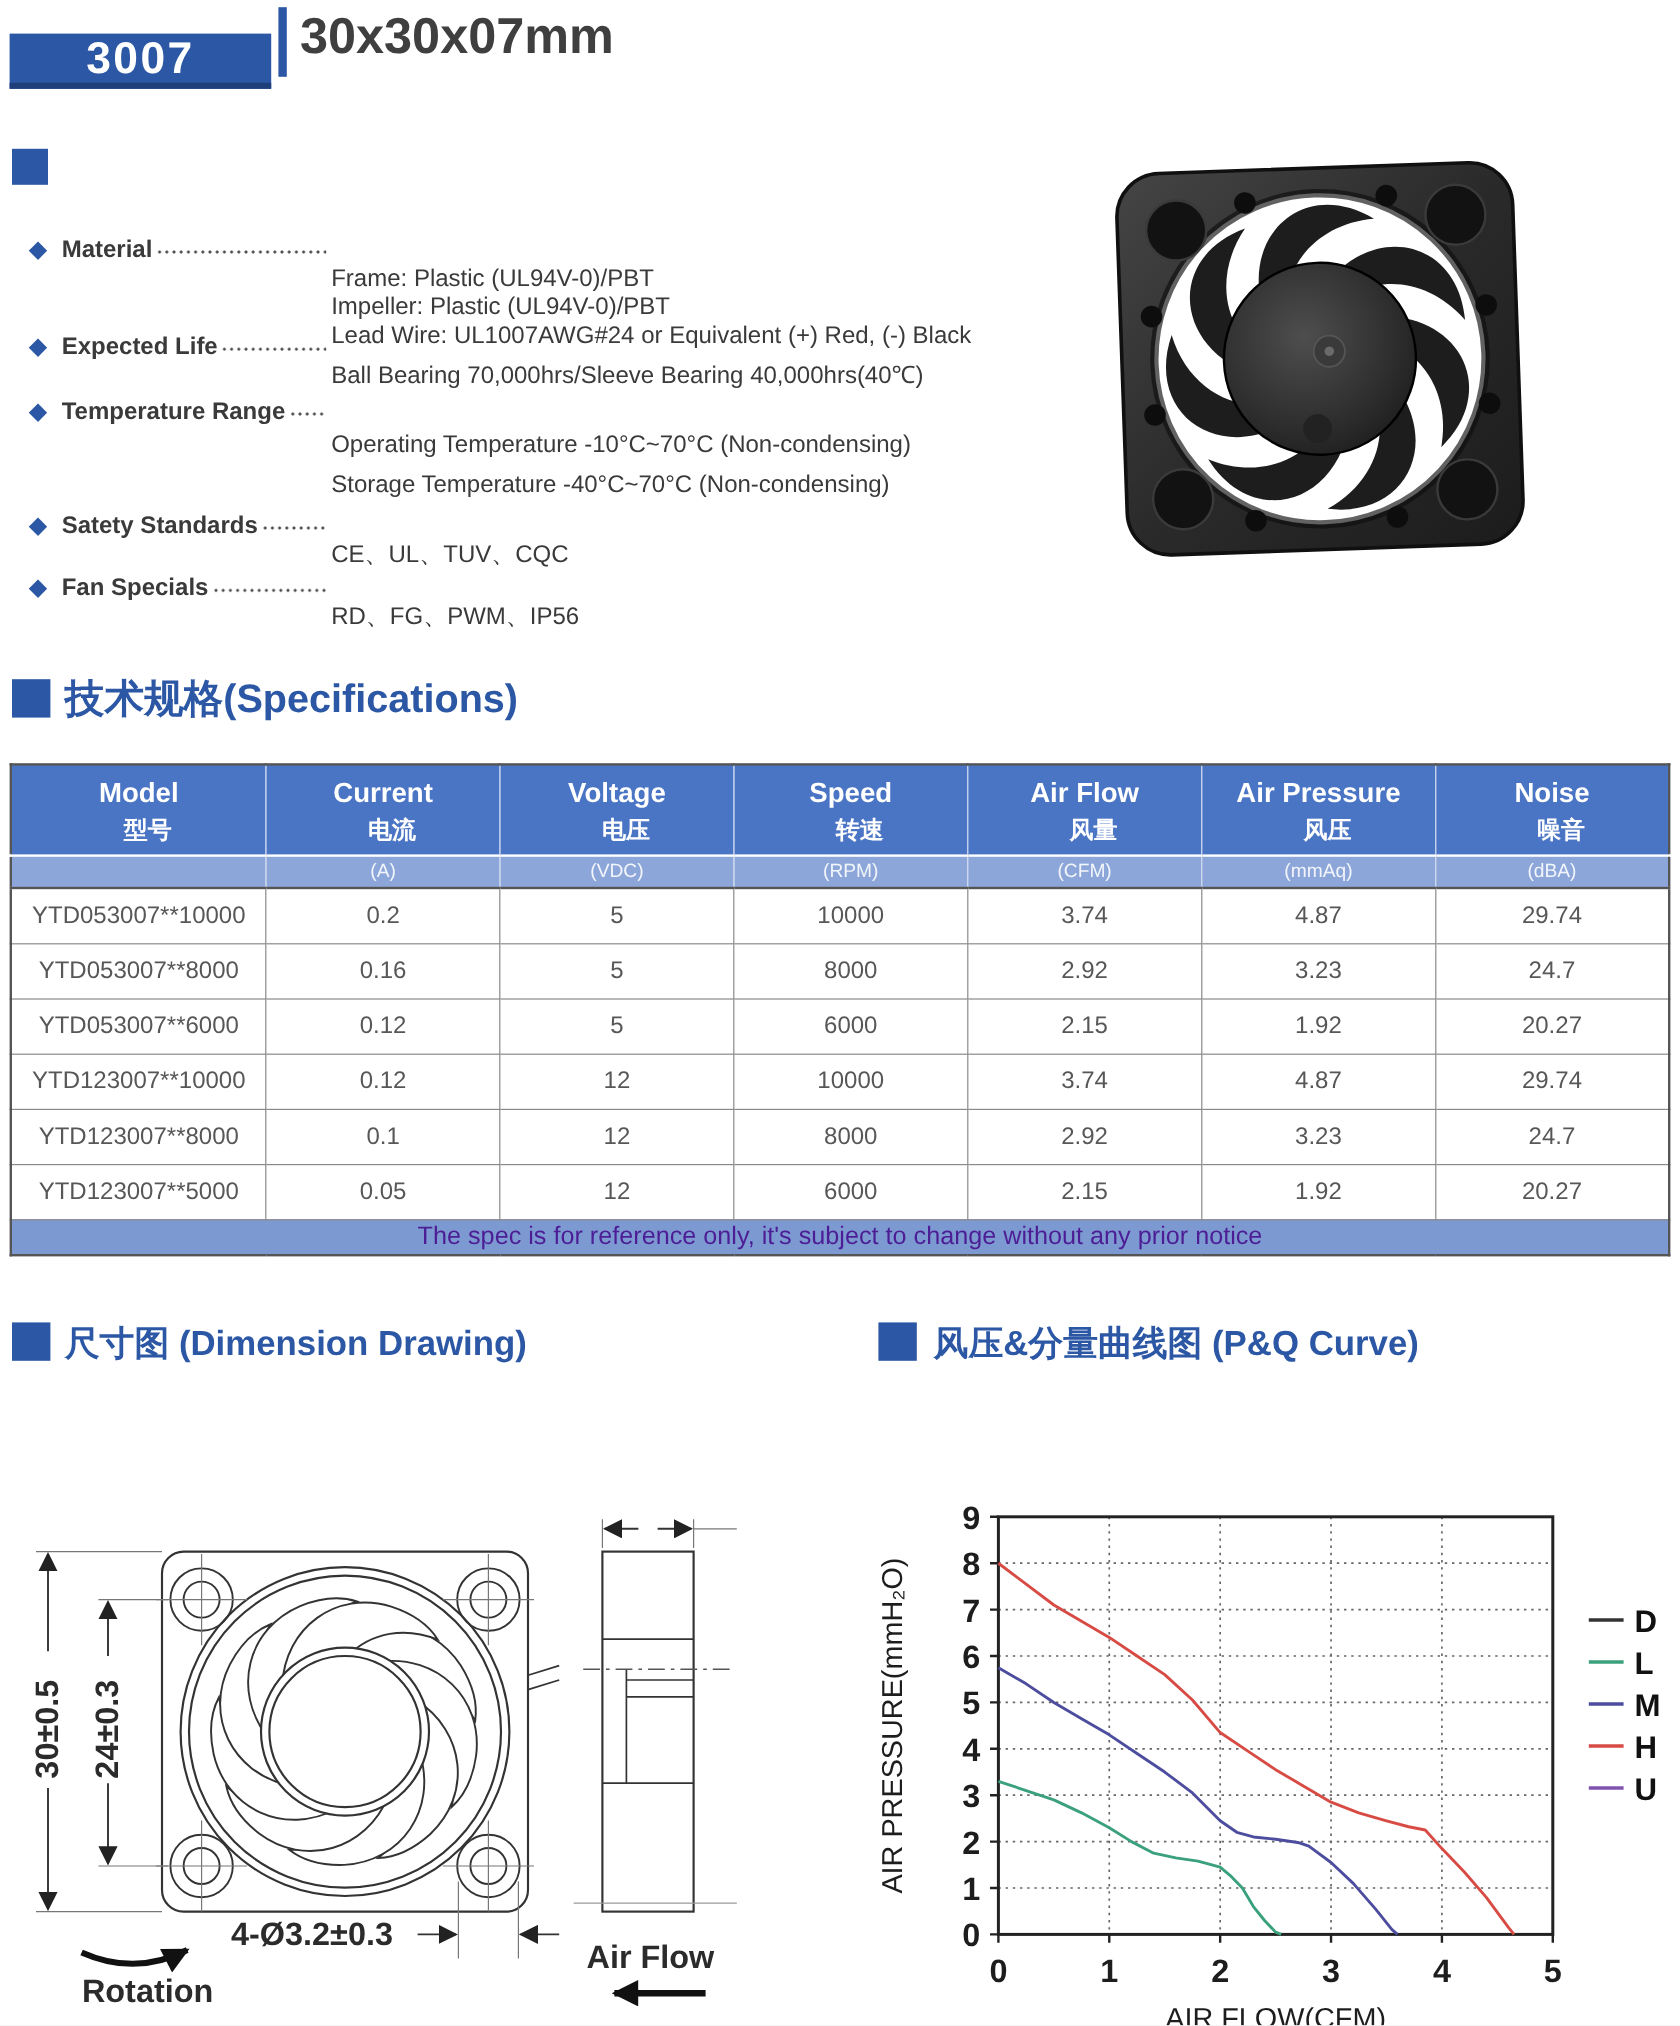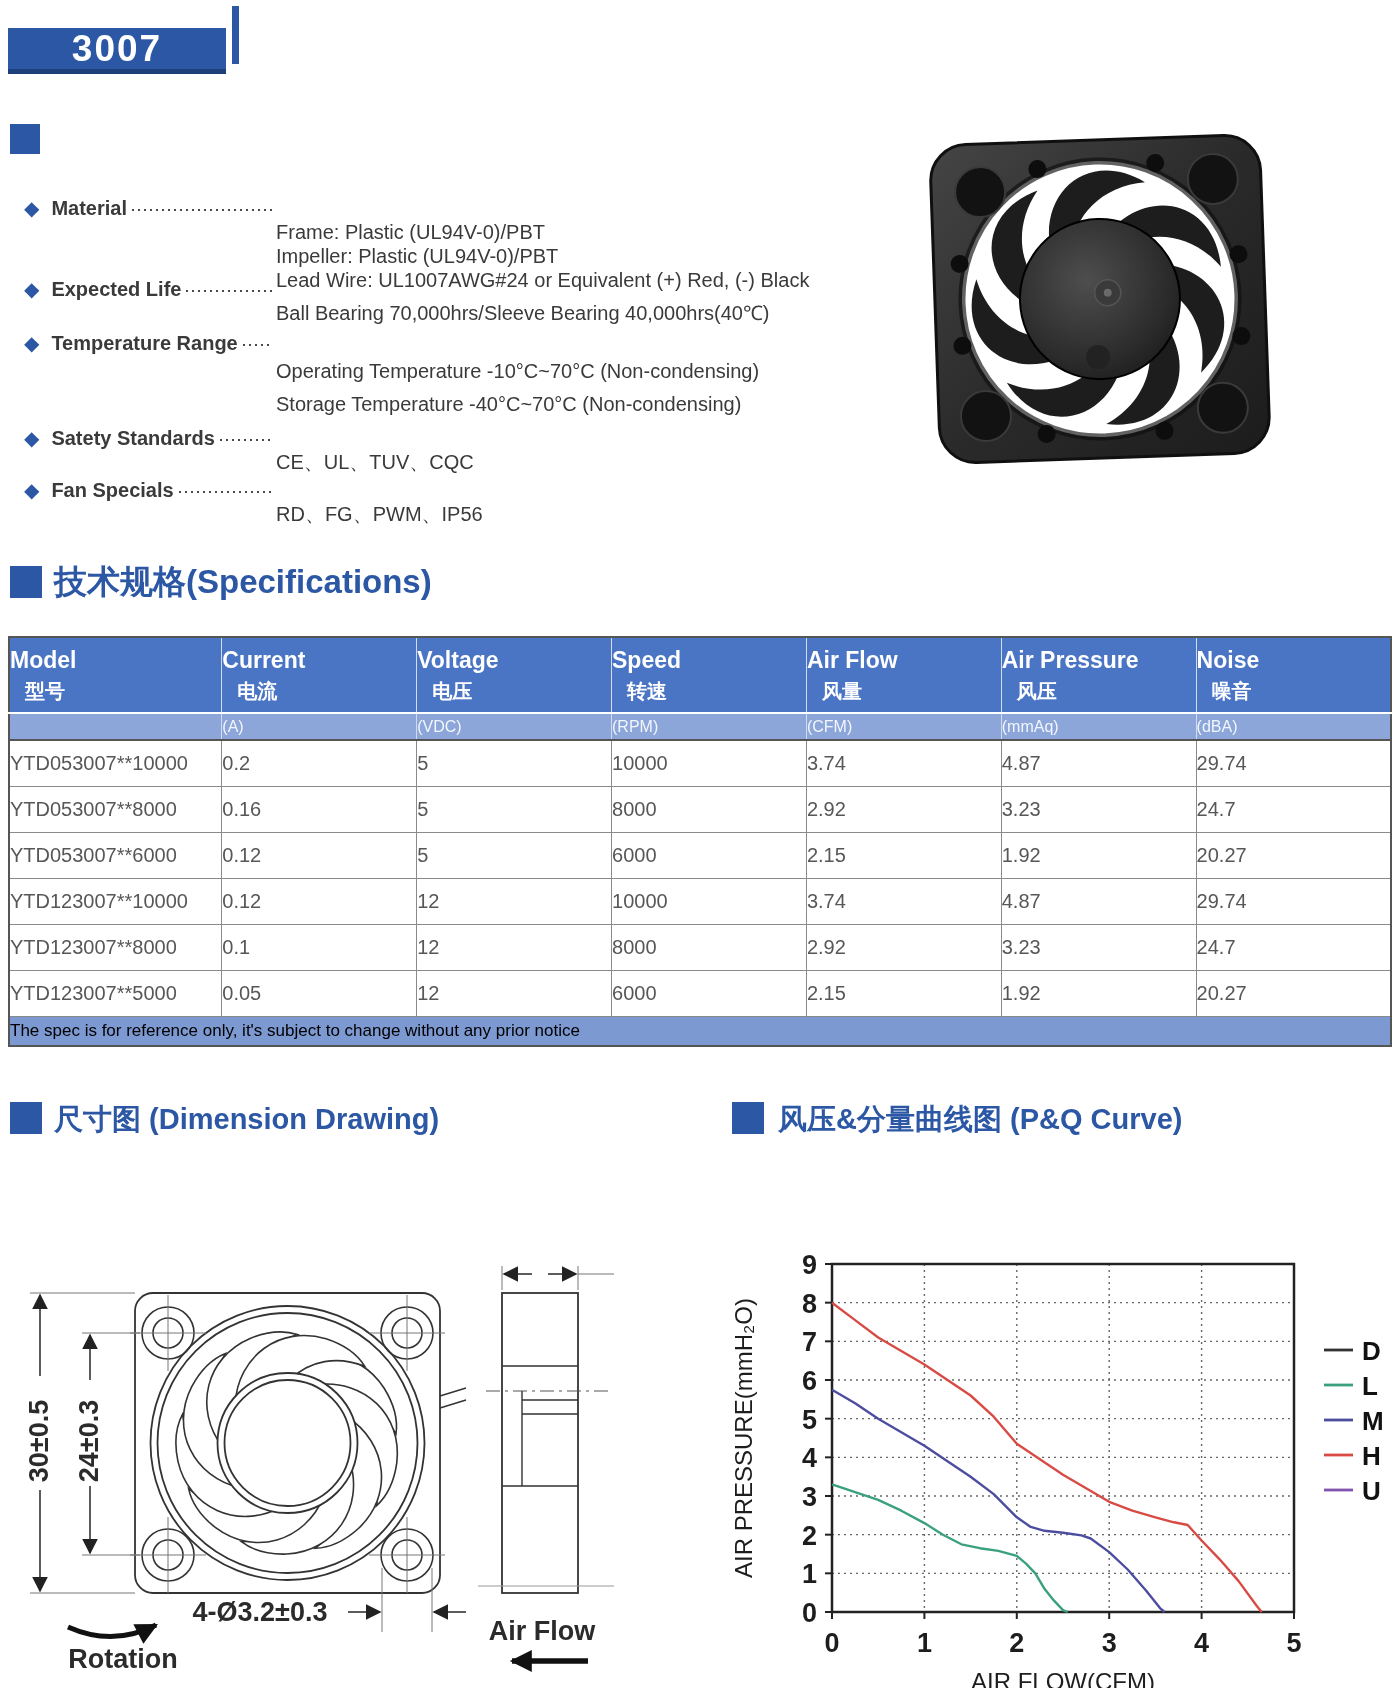--- a/index.html
+++ b/index.html
@@ -34,44 +34,45 @@
   .leader{flex:1;height:24px;margin:0 4px 0 3px;
     background-image:radial-gradient(circle,#4a4a4a 1.1px,transparent 1.3px);
     background-size:6px 6px;background-repeat:repeat-x;background-position:0 60%;}
   .spec-lines{font-size:20px;font-weight:normal;color:var(--text-dark);line-height:24px;margin-top:24px;}
   .spec-lines div{white-space:nowrap;}
   #row-temp .spec-lines{line-height:33px;}
 
   
   #spec-table{position:absolute;left:8px;top:636px;width:1384px;border-collapse:collapse;
     border:2px solid #555;}
-  #spec-table th,#spec-table td{border:1px solid #8a8a8a;text-align:left;}
+  #spec-table th,#spec-table td{border:1px solid #8a8a8a;text-align:center;}
   #spec-table thead th{background:var(--table-header);color:#fff;border-right:1px solid rgba(255,255,255,.75);
     border-bottom:2px solid #fff;padding:9px 0 7px;}
   #spec-table thead th .en{font-size:23px;font-weight:bold;display:block;}
   #spec-table thead th .cn{font-size:20px;font-weight:bold;display:block;margin-top:4px;margin-left:15px;}
   #spec-table .units td{background:var(--table-units);color:#f2f5fb;font-size:16px;height:27px;
     border-right:1px solid rgba(255,255,255,.6);border-bottom:2px solid #555;}
   #spec-table tbody.data td{height:46px;font-size:20px;color:var(--cell-text);background:#fff;}
-  #spec-table .foot td{background:var(--table-footer);color:#000000;font-size:17px;height:30px;border:none;margin-top:35px;}
+  #spec-table .foot td{background:var(--table-footer);color:#4c1d95;font-size:21px;height:30px;border:none;margin-top:35px;}
 
   
   svg text{font-family:"Liberation Sans",sans-serif;}
   .dim-label{font-size:27px;font-weight:bold;fill:#2b2b2b;}
   .tick{font-size:27px;font-weight:bold;fill:#1d1d1d;}
   .legend-label{font-size:26px;font-weight:bold;fill:#111;}
   .axis-title{font-size:24px;fill:#1d1d1d;}
 </style>
 </head>
 <body>
 
 <div id="page">
 
   <div class="model-box">3007</div>
   <div class="model-sep"></div>
+  <div class="size-label">30x30x07mm</div>
 
   <div class="sq" style="left:10px;top:124px;width:30px;height:30px;"></div>
 
   <div class="spec-row" style="top:196px;">
     <div class="spec-head">
         <span class="diamond">◆</span>
       <span class="spec-label">Material</span>
       <span class="leader"></span>
       </div>
     <div class="spec-lines">

